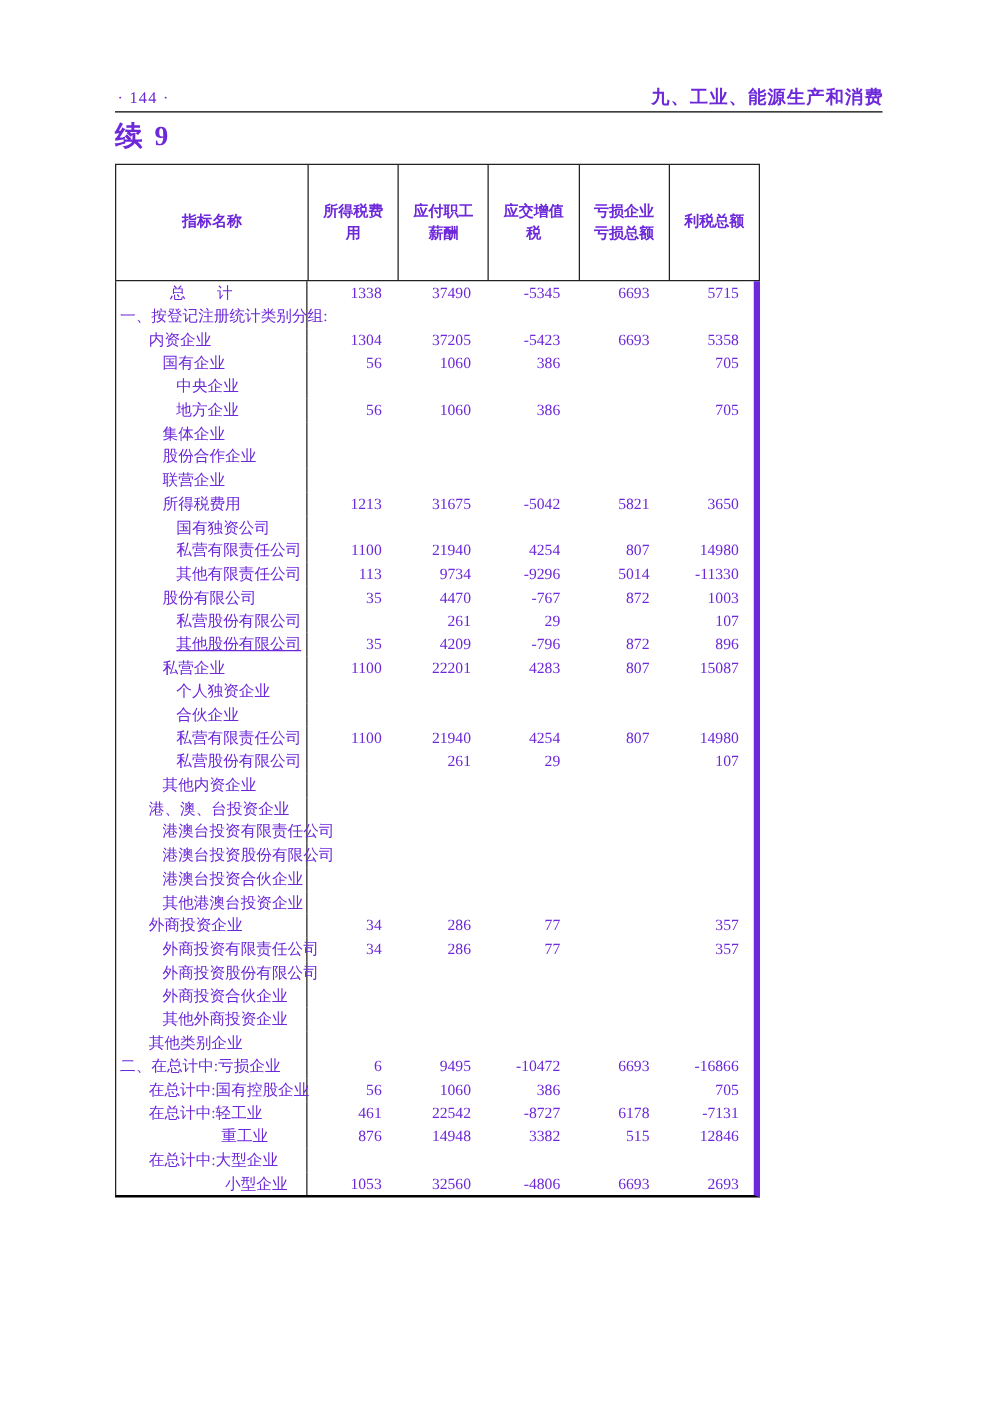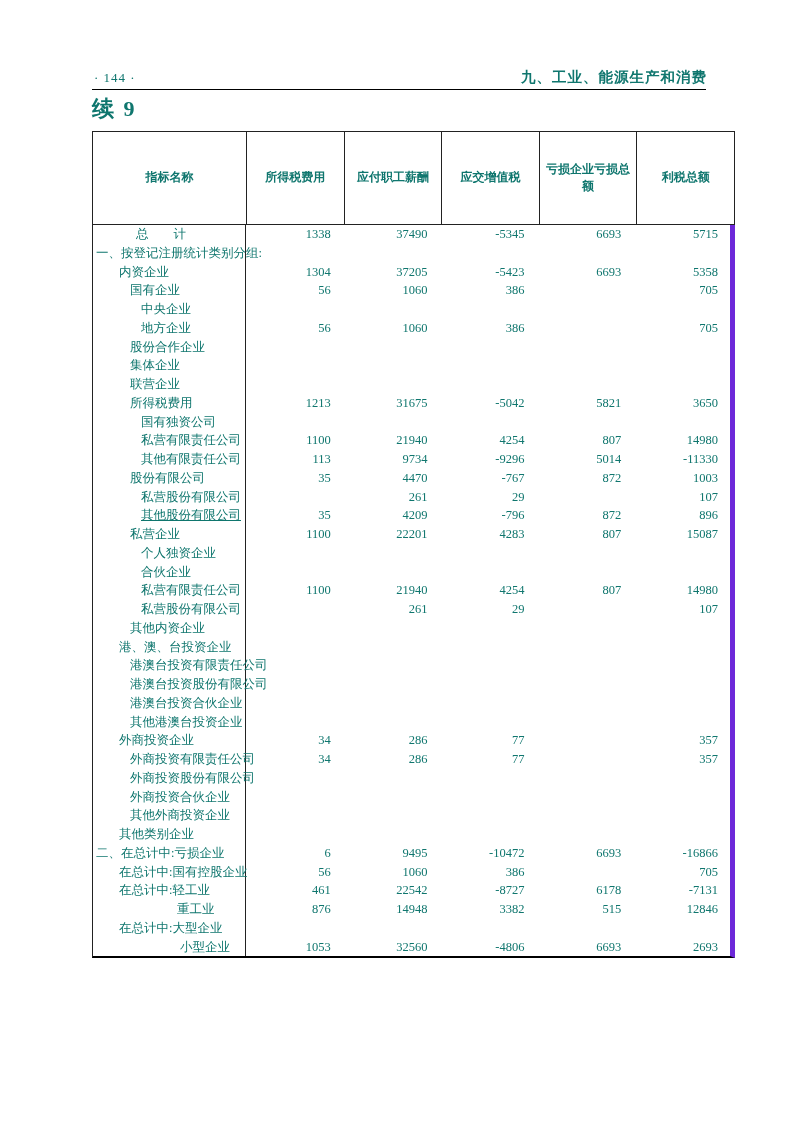--- a/index.html
+++ b/index.html
@@ -1,21 +1,21 @@
 <!DOCTYPE html>
 <html><head>
 <meta charset="utf-8">
 <style>
   html,body{margin:0;padding:0;background:#e8e8e8;}
   .page{
     position:relative;
     width:793px;height:1122px;
     background:#ffffff;
     font-family:"Liberation Serif","DejaVu Serif",serif;
-    color:#0f766e;
+    color:#6d28d9;
     overflow:hidden;
   }
   
   .running-head{
     position:absolute;left:92px;top:66px;width:615px;height:24px;
   }
   .page-num{
     position:absolute;left:2px;top:4px;
     font-size:13px;letter-spacing:1px;
   }
@@ -31,21 +31,21 @@
   }
   
   .table-title{
     position:absolute;left:92px;top:94px;
     font-size:22px;font-weight:bold;
     font-family:"Liberation Serif","DejaVu Serif",serif;
     letter-spacing:2px;
   }
   
   .stat-table{
-    position:absolute;left:92px;top:131px;width:643px;
+    position:absolute;left:92px;top:131px;width:516px;
   }
   .thead{
     display:grid;
     grid-template-columns:153px repeat(5,1fr);
     height:94px;
     border:1px solid #222;
     box-sizing:border-box;
   }
   .th{
     display:flex;align-items:center;justify-content:center;
@@ -141,29 +141,29 @@
         </div>
         <div class="tr">
           <div class="td stub" style="padding-left: 48px;">地方企业</div>
           <div class="td num">56</div>
           <div class="td num">1060</div>
           <div class="td num">386</div>
           <div class="td num"></div>
           <div class="td num">705</div>
         </div>
         <div class="tr">
+          <div class="td stub" style="padding-left: 37px;">集体企业</div>
+          <div class="td num"></div>
+          <div class="td num"></div>
+          <div class="td num"></div>
+          <div class="td num"></div>
+          <div class="td num"></div>
+        </div>
+        <div class="tr">
           <div class="td stub" style="padding-left: 37px;">股份合作企业</div>
-          <div class="td num"></div>
-          <div class="td num"></div>
-          <div class="td num"></div>
-          <div class="td num"></div>
-          <div class="td num"></div>
-        </div>
-        <div class="tr">
-          <div class="td stub" style="padding-left: 37px;">集体企业</div>
           <div class="td num"></div>
           <div class="td num"></div>
           <div class="td num"></div>
           <div class="td num"></div>
           <div class="td num"></div>
         </div>
         <div class="tr">
           <div class="td stub" style="padding-left: 37px;">联营企业</div>
           <div class="td num"></div>
           <div class="td num"></div>

